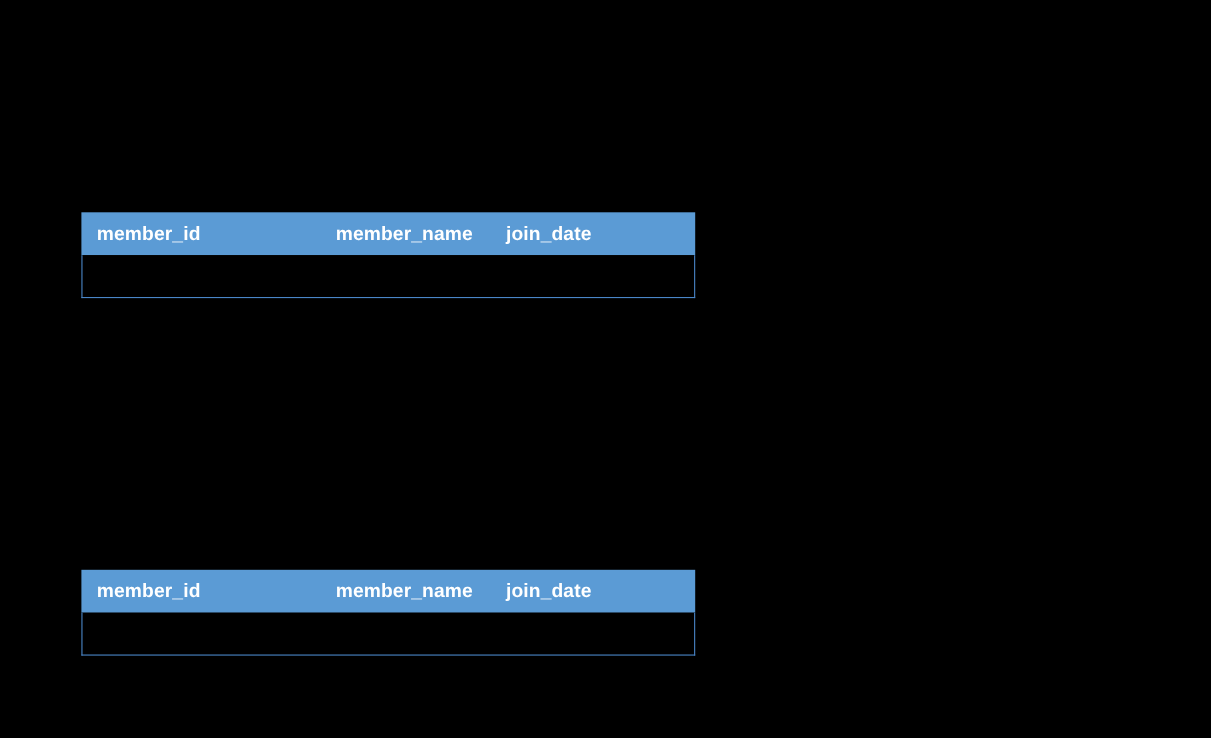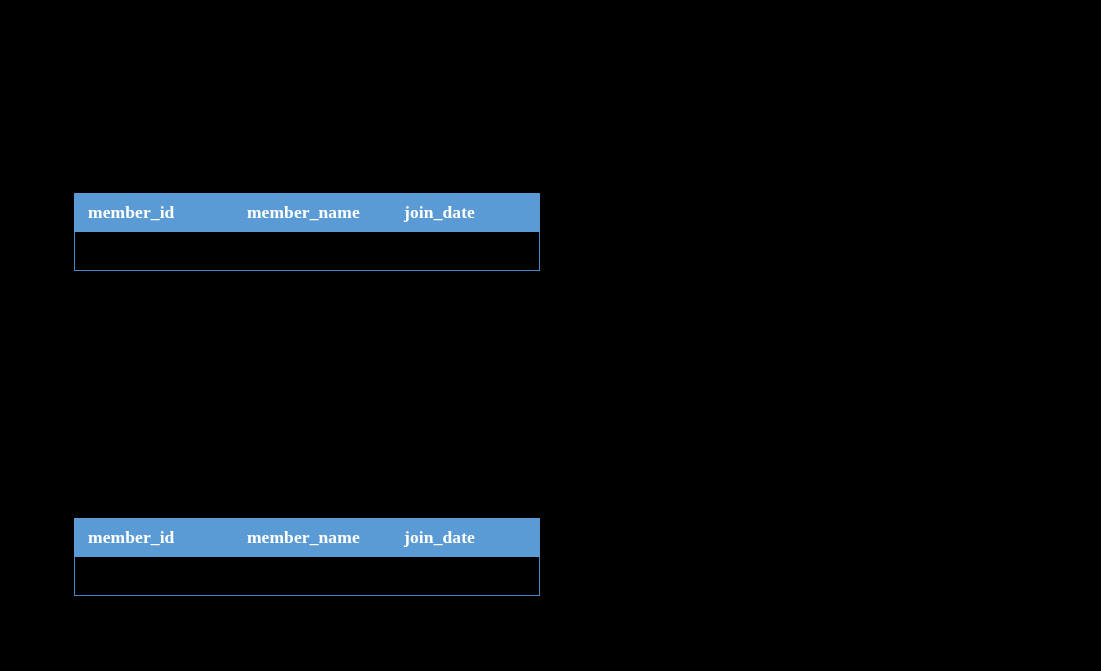--- a/index.html
+++ b/index.html
@@ -20,23 +20,22 @@
 
   .canvas {
     position: absolute;
     inset: 0;
     background: #000000;
   }
 
   
   .result-table {
     position: absolute;
-    width: 466px;
+    width: 558px;
     box-sizing: border-box;
-    font-family: Liberation Serif, serif;
   }
 
   .result-table.table-1 { left: 74px; top: 193px; }
   .result-table.table-2 { left: 74px; top: 518px; }
 
   .rt-header {
     display: flex;
     align-items: center;
     height: 39px;
     background: #5B9BD5;
@@ -47,21 +46,21 @@
   .rt-header .th {
     color: #FFFFFF;
     font-size: 17.5px;
     font-weight: bold;
     letter-spacing: 0.1px;
     white-space: nowrap;
     line-height: 1;
   }
 
   .rt-header .th.col-member-id   { width: 187px; }
-  .rt-header .th.col-member-name { width: 185px; }
+  .rt-header .th.col-member-name { width: 185px; text-align: center; }
   .rt-header .th.col-join-date   { width: 160px; }
 
   .rt-body {
     border: 1px solid #4A86C8;
     border-top: none;
     box-sizing: border-box;
     background: #000000;
   }
 
   .rt-row {

